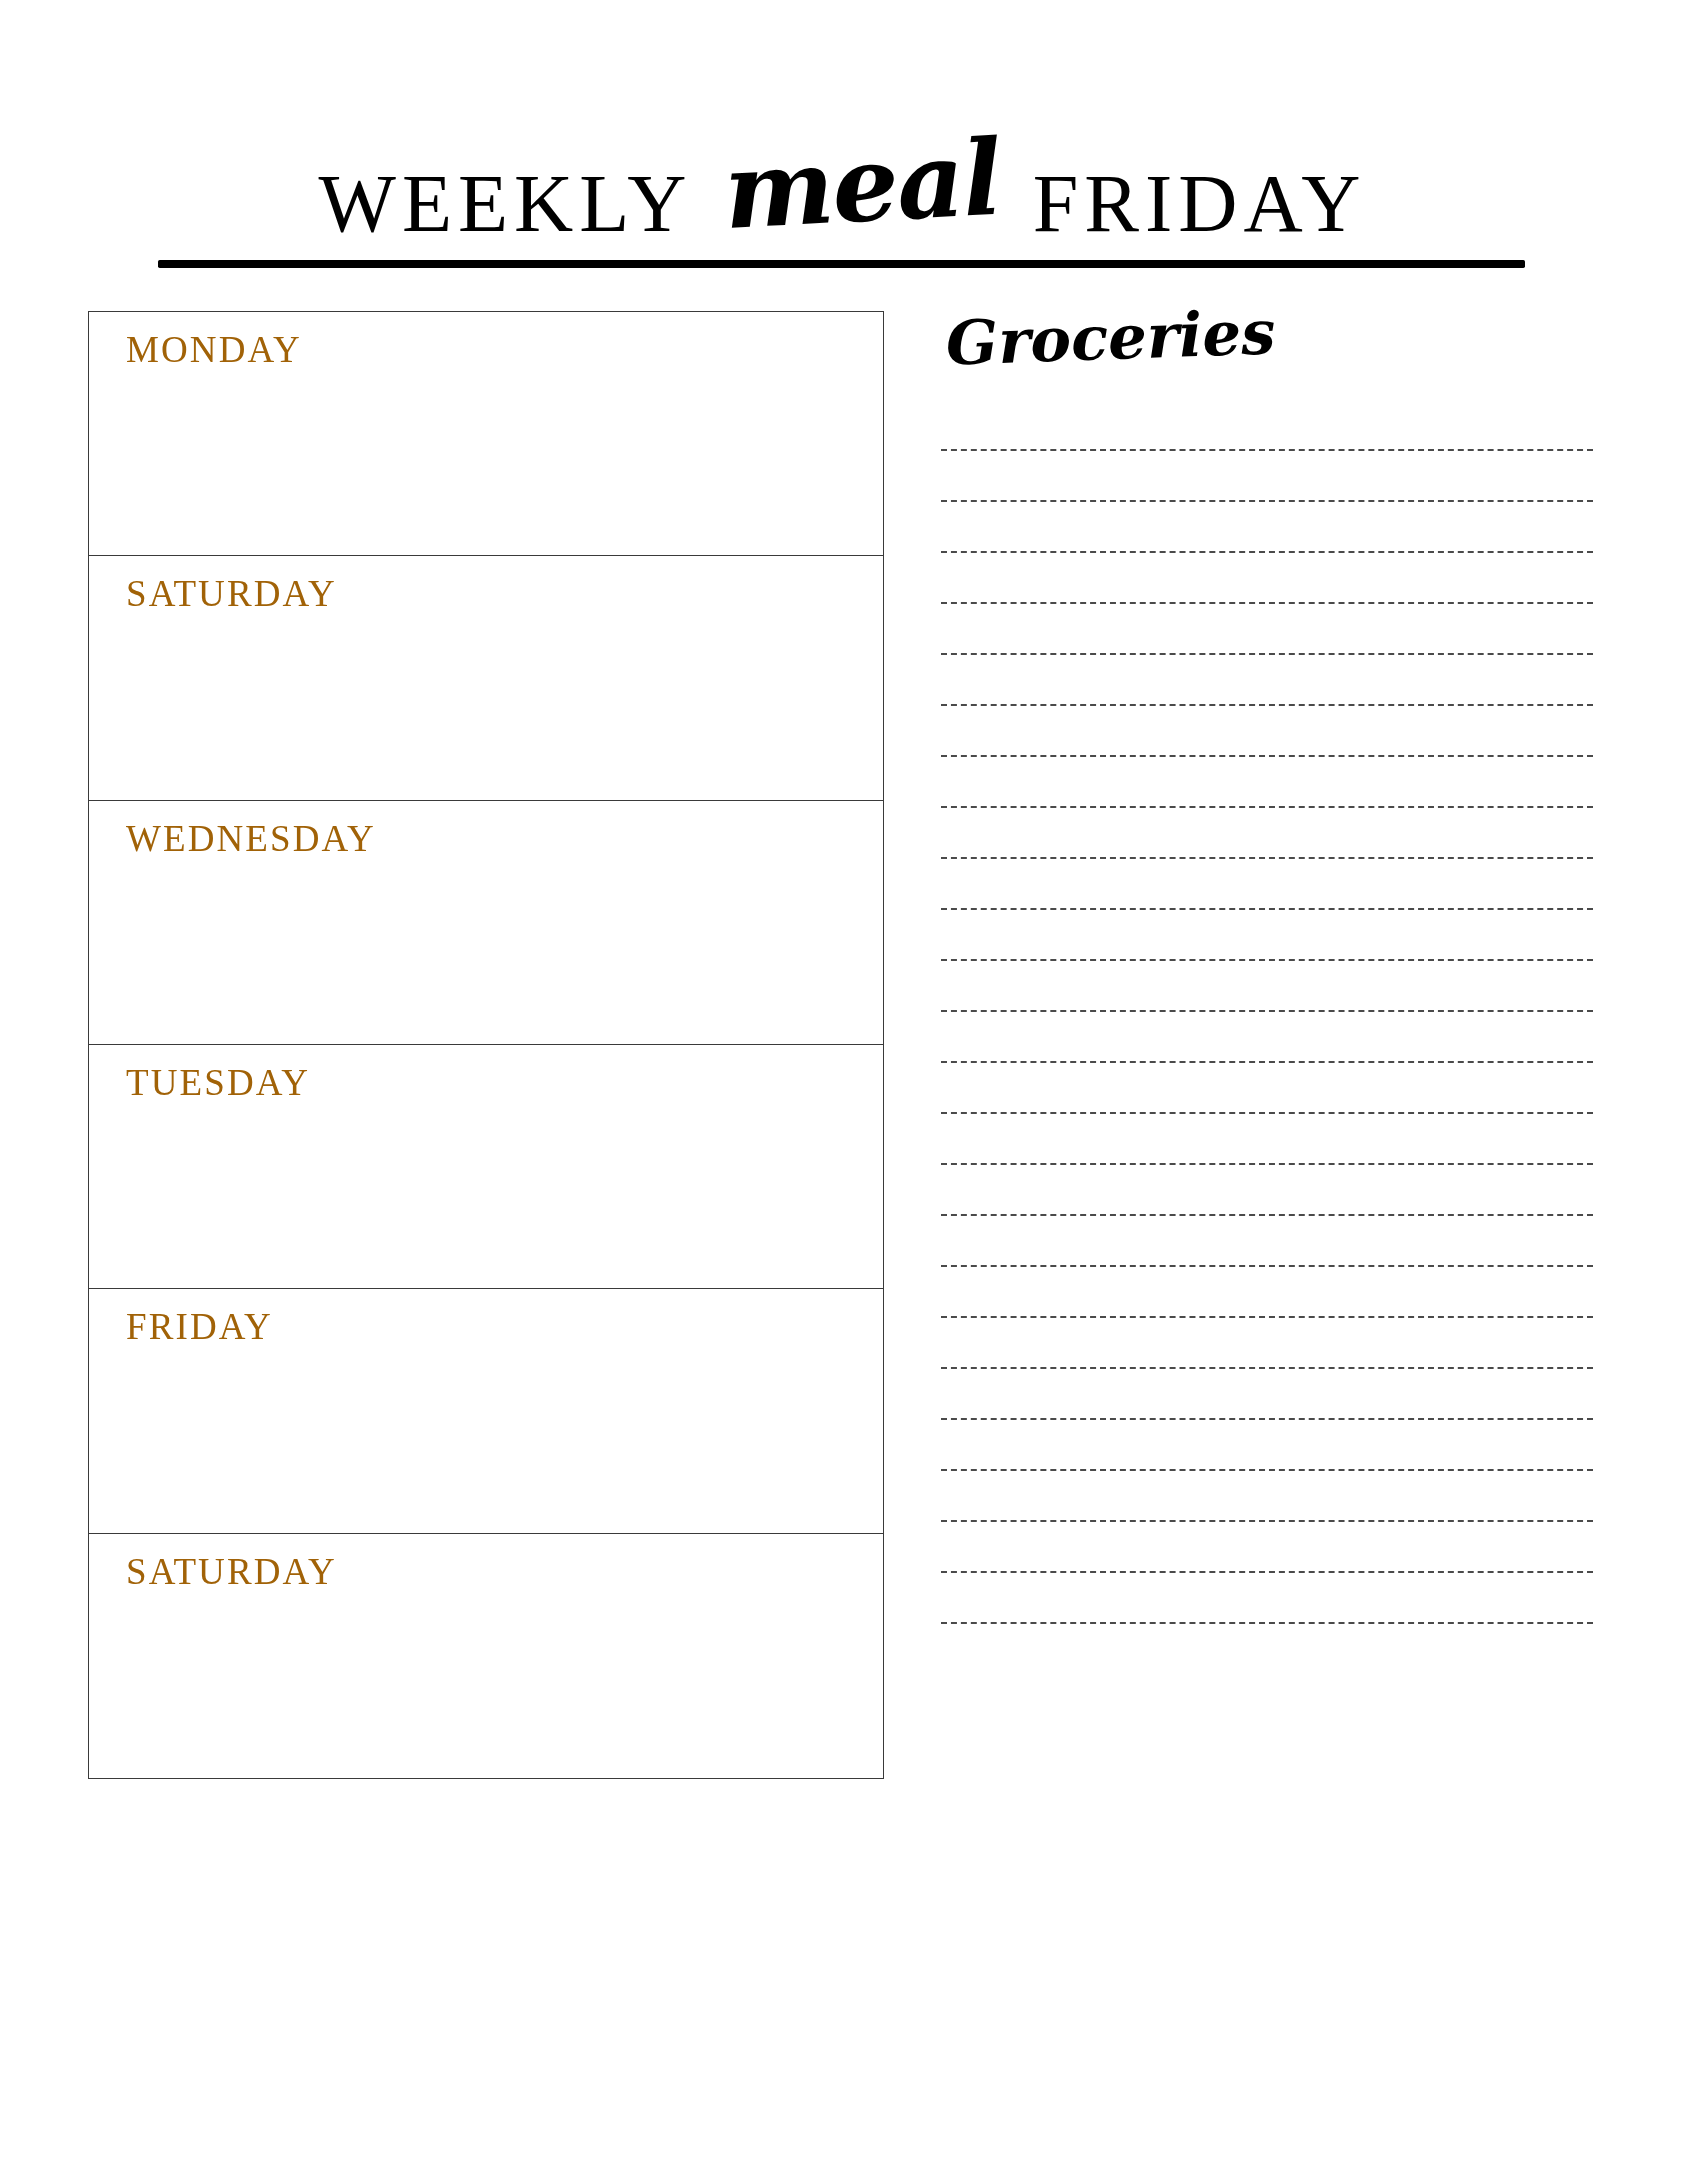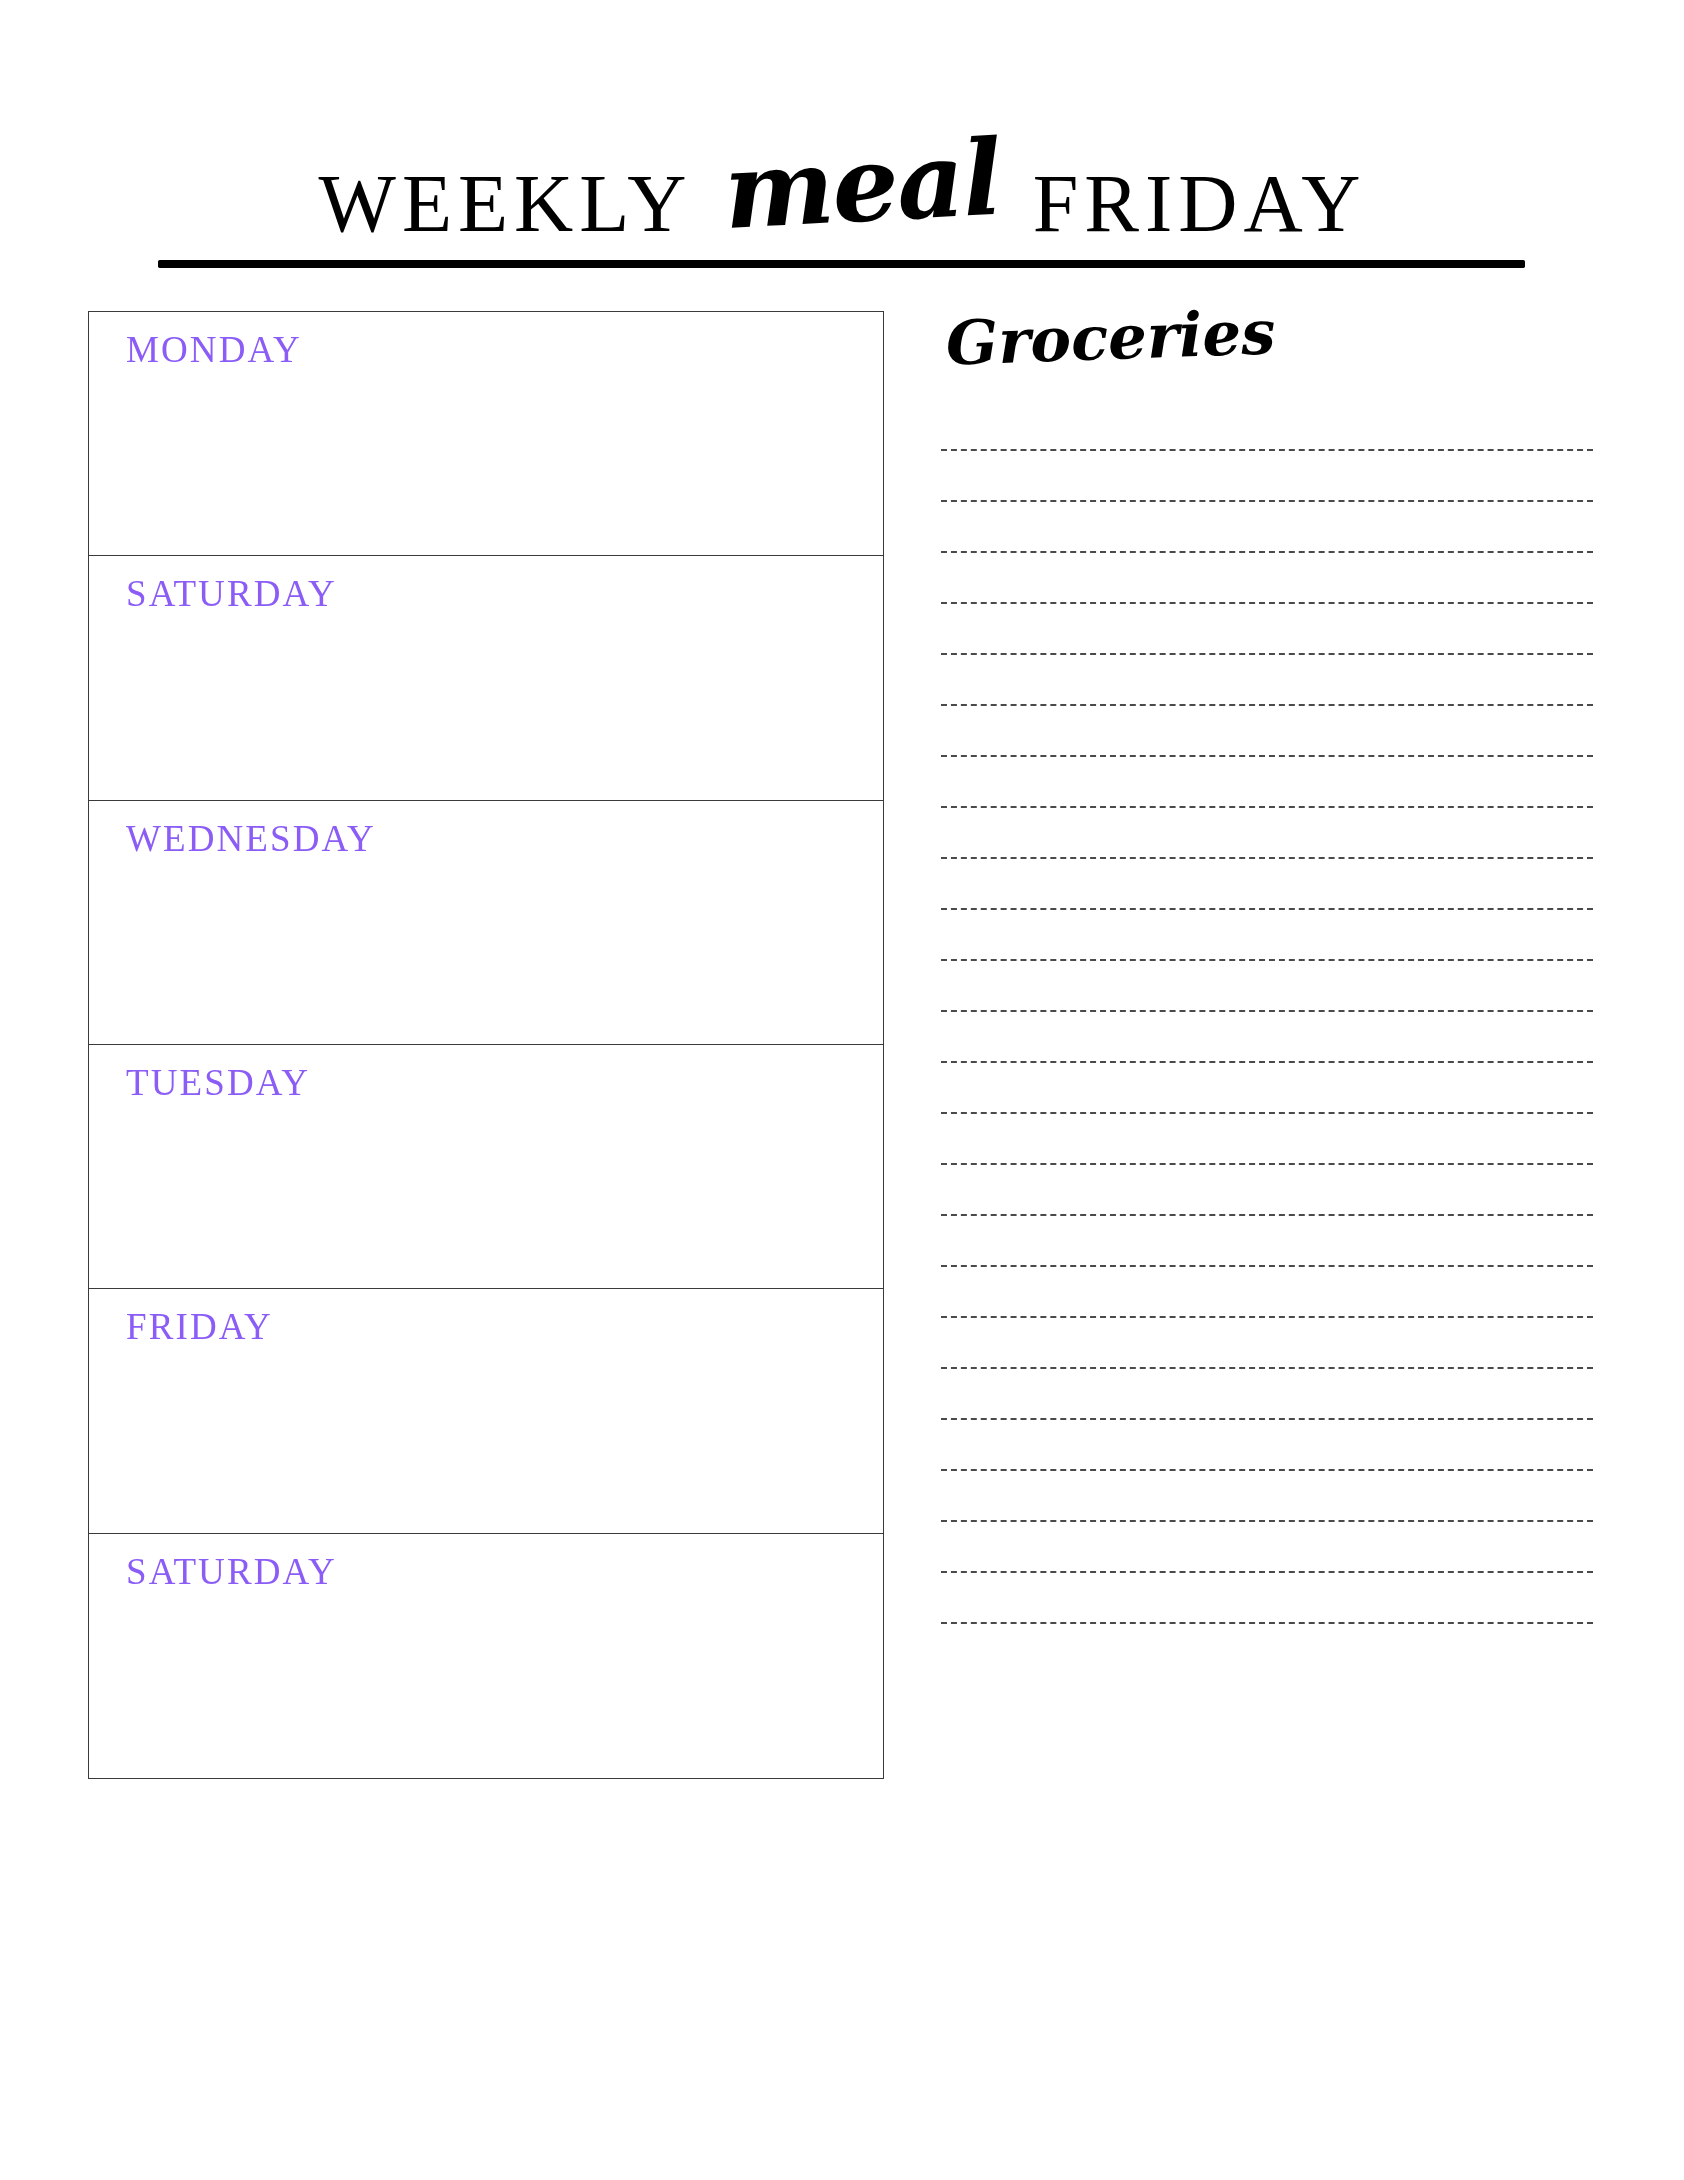--- a/index.html
+++ b/index.html
@@ -86,21 +86,21 @@
     height: 246px;
     border: 1.7px solid #3a3a3a;
     margin-bottom: -1.7px;
     padding: 19px 0 0 37px;
     background: #ffffff;
   }
   .day-label {
     font-family: "Liberation Serif", serif;
     font-size: 37px;
     letter-spacing: 2.1px;
-    color: #8b5cf6;
+    color: #a16207;
     line-height: 1;
   }
 
   
   .groceries {
     position: absolute;
     left: 941px;
     top: 307px;
     width: 664px;
   }

